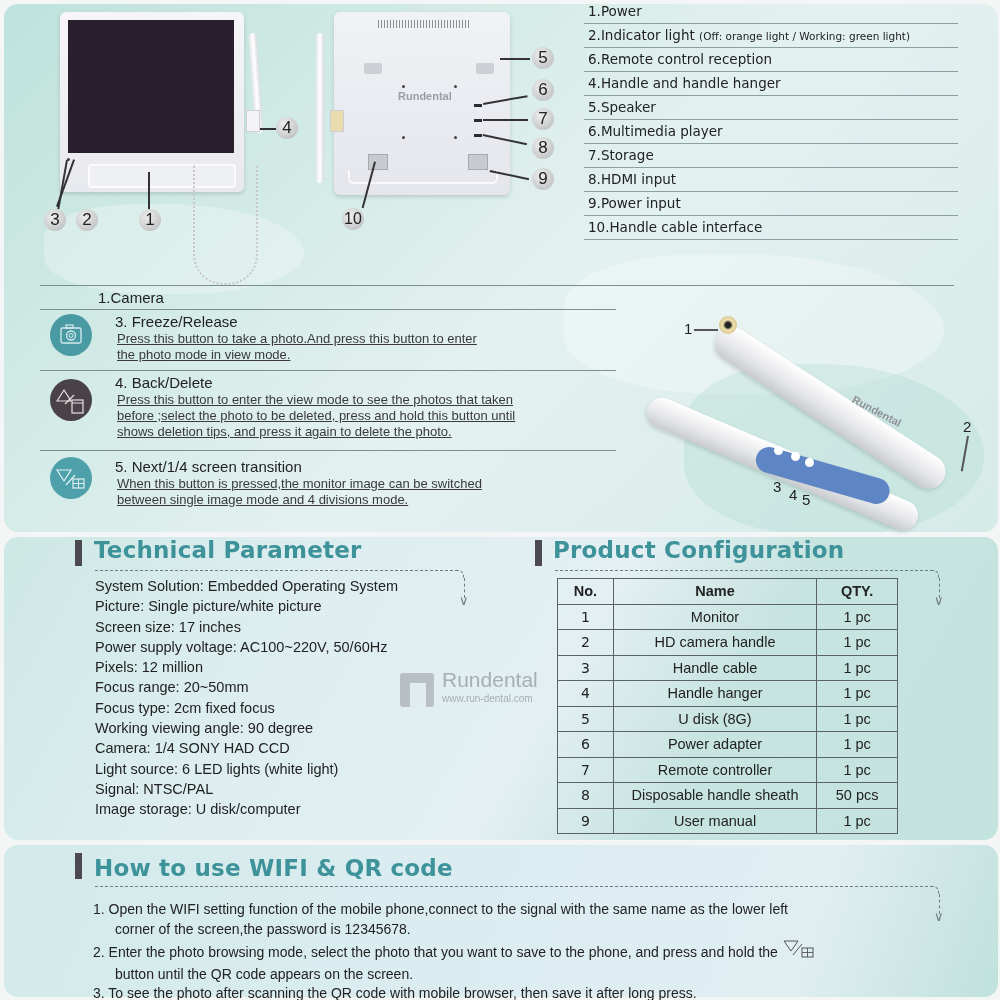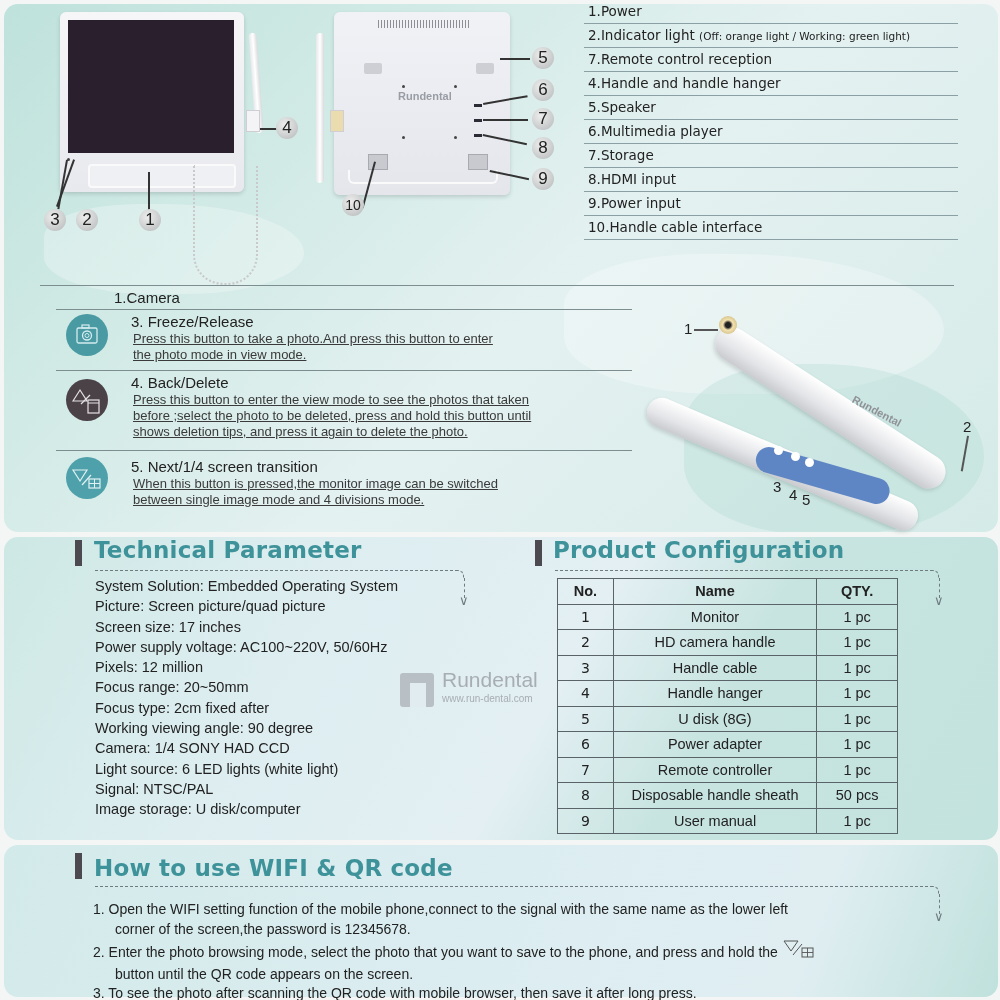--- a/index.html
+++ b/index.html
@@ -43,21 +43,21 @@
     background: radial-gradient(circle at 40% 35%, #eeeeee, #b5b7b8);
     font-family: "Liberation Sans", sans-serif; font-size: 17px; color: #222; text-align: center; line-height: 22px; }
   .leader { position: absolute; height: 1.5px; background: #333; transform-origin: 0 0; }
 
   
   .parts-list { position: absolute; left: 584px; top: 0px; width: 374px; }
   .parts-list li { list-style: none; height: 24px; border-bottom: 1px solid #8aa0a4; font-family: "DejaVu Sans", sans-serif; font-size: 13.5px; line-height: 23px; padding-left: 4px; color: #222; }
   .parts-list .note { font-size: 10.5px; }
 
   
-  .feature-list { position: absolute; left: 56px; top: 285px; width: 576px; }
+  .feature-list { position: absolute; left: 40px; top: 285px; width: 576px; }
   .top-rule { position: absolute; left: 40px; top: 285px; width: 914px; height: 1px; background: #7d8e91; }
   .feat-simple { height: 25px; border-bottom: 1px solid #7d8e91; padding-left: 58px; font-size: 15px; line-height: 25px; color: #222; }
   .feat-rich { position: relative; border-bottom: 1px solid #7d8e91; padding-left: 75px; padding-top: 2px; }
   .feat-rich .title { font-size: 15px; color: #222; line-height: 19px; }
   .feat-rich .desc { font-size: 13px; color: #3a3a3a; line-height: 16px; padding-left: 2px; text-decoration: underline; }
   .feat-icon { position: absolute; left: 10px; top: 4px; width: 42px; height: 42px; border-radius: 50%; }
 
   
   .pen { position: absolute; border-radius: 30px; background: linear-gradient(180deg, #ffffff, #e4e5e8 60%, #c9cbcf); box-shadow: 0 2px 4px rgba(0,0,0,0.15); transform-origin: 0 50%; }
   .pen-brand { position: absolute; left: 850px; top: 405px; transform: rotate(28deg); font-weight: bold; font-size: 11px; color: #8f9197; }
@@ -143,26 +143,26 @@
 <div class="callout" style="left:532px;top:47px;">5</div>
 <div class="leader" style="left:483px;top:103px;width:45px;transform:rotate(-10deg);"></div>
 <div class="callout" style="left:532px;top:79px;">6</div>
 <div class="leader" style="left:483px;top:119px;width:45px;"></div>
 <div class="callout" style="left:532px;top:108px;">7</div>
 <div class="leader" style="left:483px;top:134px;width:45px;transform:rotate(12deg);"></div>
 <div class="callout" style="left:532px;top:137px;">8</div>
 <div class="leader" style="left:490px;top:170px;width:40px;transform:rotate(12deg);"></div>
 <div class="callout" style="left:532px;top:168px;">9</div>
 <div class="leader" style="left:376px;top:162px;width:48px;transform:rotate(105deg);"></div>
-<div class="callout" style="left:342px;top:194px;font-size:14px;">10</div>
+<div class="callout" style="left:342px;top:208px;font-size:16px;">10</div>
 
 <ul class="parts-list">
   <li><span>1.Power</span></li>
   <li><span>2.Indicator light</span> <span class="note">(Off: orange light  /  Working: green light)</span></li>
-  <li><span>7.Remote control reception</span></li>
+  <li><span>6.Remote control reception</span></li>
   <li><span>4.Handle and handle hanger</span></li>
   <li><span>5.Speaker</span></li>
   <li><span>6.Multimedia player</span></li>
   <li><span>7.Storage</span></li>
   <li><span>8.HDMI input</span></li>
   <li><span>9.Power input</span></li>
   <li><span>10.Handle cable interface</span></li>
 </ul>
 
 <div class="top-rule"></div>
@@ -232,26 +232,26 @@
 
 <div class="sec-bar" style="left:75px;top:540px;"></div>
 <div class="sec-title" style="left:94px;top:537px;">Technical Parameter</div>
 <div class="dash-line" style="left:95px;top:570px;width:363px;"></div>
 <div class="corner" style="left:456px;top:570px;"></div>
 <div class="dash-down" style="left:464px;top:578px;height:20px;"></div>
 <div class="arrow-head" style="left:459px;top:596px;">∨</div>
 
 <div class="spec-list">
   <div>System Solution: Embedded Operating System</div>
-  <div>Picture: Screen picture/quad picture</div>
+  <div>Picture: Single picture/white picture</div>
   <div>Screen size: 17 inches</div>
   <div>Power supply voltage: AC100~220V, 50/60Hz</div>
   <div>Pixels: 12 million</div>
   <div>Focus range: 20~50mm</div>
-  <div>Focus type: 2cm fixed after</div>
+  <div>Focus type: 2cm fixed focus</div>
   <div>Working viewing angle: 90 degree</div>
   <div>Camera: 1/4 SONY HAD CCD</div>
   <div>Light source: 6 LED lights (white light)</div>
   <div>Signal: NTSC/PAL</div>
   <div>Image storage: U disk/computer</div>
 </div>
 
 <div class="watermark">
   <div class="wm-logo"></div>
   <div class="wm-name">Rundental</div>

